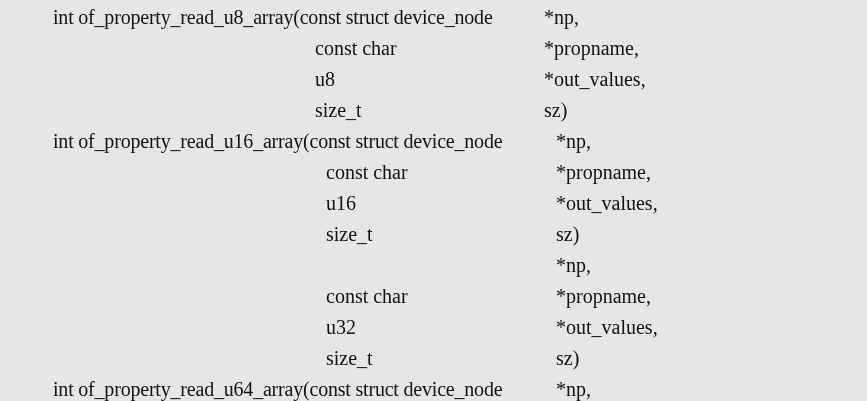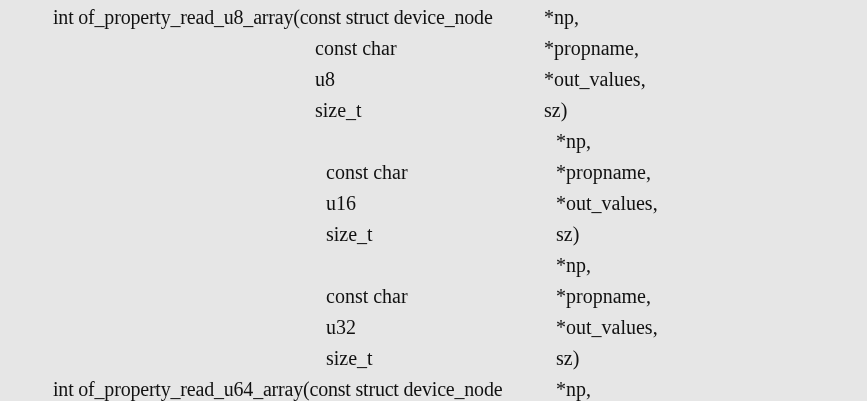--- a/index.html
+++ b/index.html
@@ -59,20 +59,21 @@
   <div class="line" style="top:64px">
     <span class="cell c-type-a">u8</span>
     <span class="cell c-name-a">*out_values,</span>
   </div>
   <div class="line" style="top:95px">
     <span class="cell c-type-a">size_t</span>
     <span class="cell c-name-a">sz)</span>
   </div>
 
   <div class="line" style="top:126px">
+    <span class="cell c-decl">int of_property_read_u16_array(const struct device_node</span>
     <span class="cell c-name-b">*np,</span>
   </div>
   <div class="line" style="top:157px">
     <span class="cell c-type-b">const char</span>
     <span class="cell c-name-b">*propname,</span>
   </div>
   <div class="line" style="top:188px">
     <span class="cell c-type-b">u16</span>
     <span class="cell c-name-b">*out_values,</span>
   </div>

